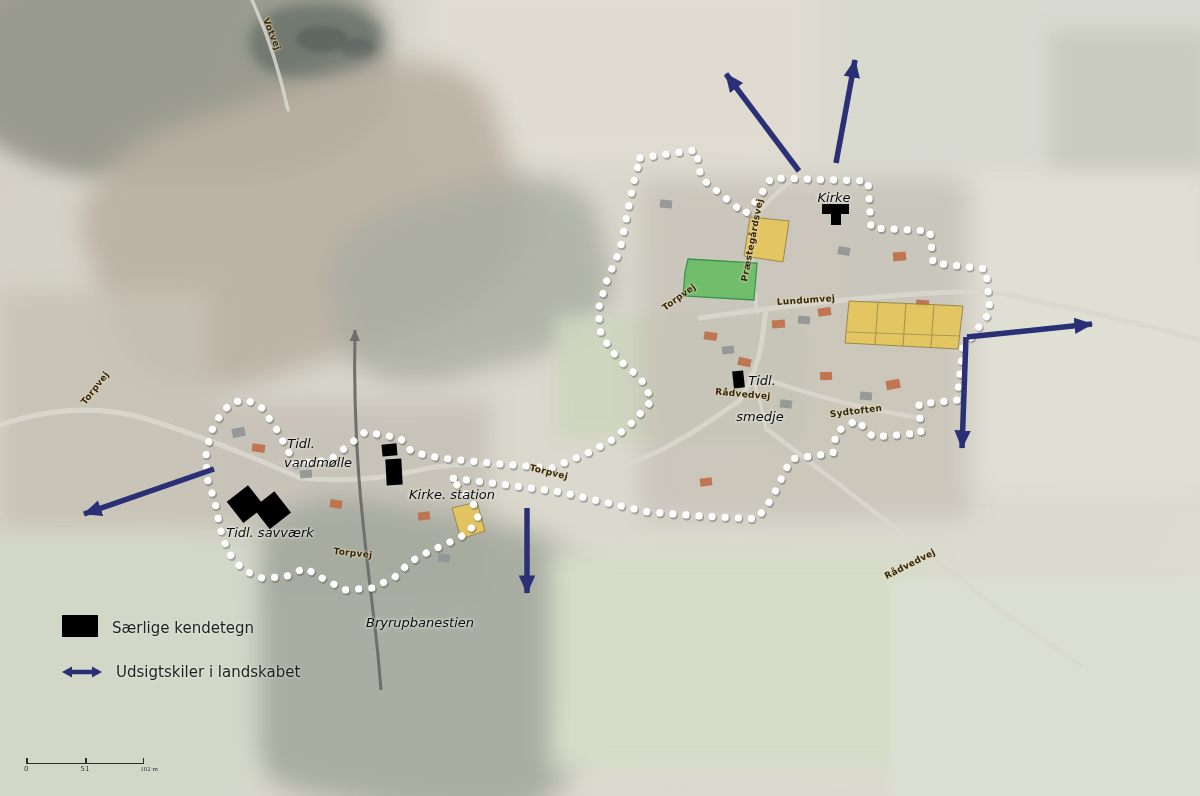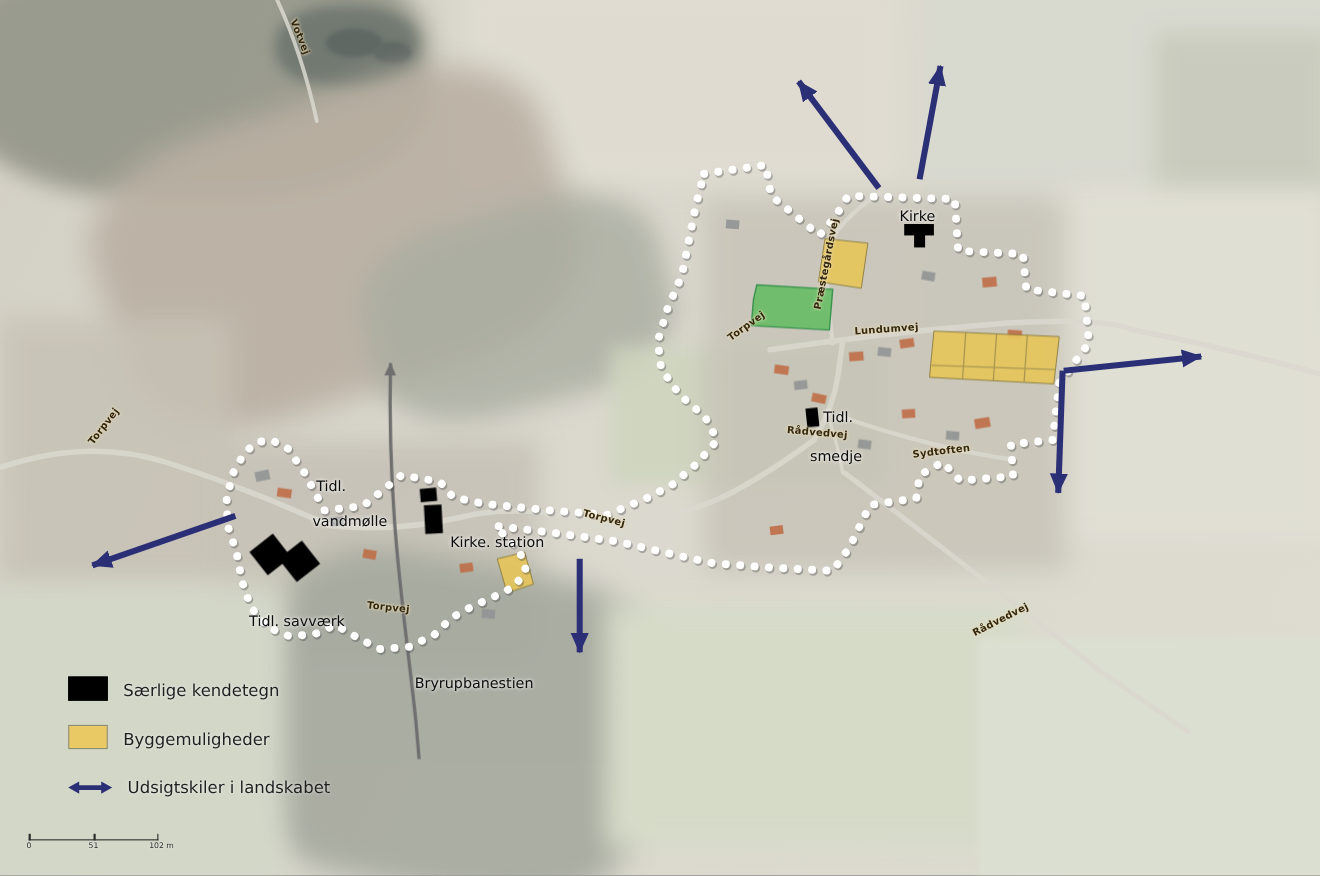--- a/index.html
+++ b/index.html
@@ -12,21 +12,21 @@
   .tex{background-image:repeating-radial-gradient(circle at 3px 3px, rgba(55,65,45,.22) 0 2px, transparent 2px 9px);}
   .stripes{background-image:repeating-linear-gradient(75deg, rgba(255,255,255,.14) 0 6px, rgba(110,110,90,.10) 6px 13px);}
   .wash{position:absolute;inset:0;background:rgba(255,255,255,.20);pointer-events:none;}
   svg.overlay{position:absolute;left:0;top:0;}
   .labels{position:absolute;inset:0;pointer-events:none;}
   .road-label{
     position:absolute;font-size:9px;font-weight:bold;color:#33270f;white-space:nowrap;
     letter-spacing:.3px;text-shadow:0 0 2px #e8dbb6,0 0 3px #e8dbb6;
   }
   .feature-label{
-    position:absolute;font-size:13px;color:#0c0c0c;white-space:nowrap;
+    position:absolute;font-size:13px;font-style:italic;color:#0c0c0c;white-space:nowrap;
     text-shadow:0 0 3px rgba(255,255,255,.85),0 0 5px rgba(255,255,255,.6);
   }
   .legend{position:absolute;left:62px;top:604px;display:flex;flex-direction:column;gap:11px;}
   .legend-row{display:flex;align-items:flex-end;height:23px;margin-top:10px;}
   .swatch{width:36px;height:22px;display:inline-block;box-sizing:border-box;border:1px solid #6f6f6f;}
   .swatch.black{background:#000;border-color:#000;}
   .swatch.yellow{background:#e8c964;border-color:#8d8d7c;}
   .swatch.green{background:#69bd66;border-color:#8d8d7c;}
   .legend-label{margin-left:14px;font-size:15px;color:#1f1f1f;text-shadow:0 0 3px rgba(255,255,255,.7);}
   .legend-glyph{width:40px;display:flex;justify-content:center;}
@@ -158,50 +158,46 @@
       <span class="road-label" style="left: 679px; top: 297px; transform: translate(-50%, -50%) rotate(-36deg);">Torpvej</span>
       <span class="road-label" style="left: 806px; top: 300px; transform: translate(-50%, -50%) rotate(-4deg);">Lundumvej</span>
       <span class="road-label" style="left: 752px; top: 240px; transform: translate(-50%, -50%) rotate(-79deg);">Præstegårdsvej</span>
       <span class="road-label" style="left: 856px; top: 411px; transform: translate(-50%, -50%) rotate(-7deg);">Sydtoften</span>
       <span class="road-label" style="left: 910px; top: 564px; transform: translate(-50%, -50%) rotate(-27deg);">Rådvedvej</span>
       <span class="road-label" style="left: 743px; top: 394px; transform: translate(-50%, -50%) rotate(5deg);">Rådvedvej</span>
       <span class="feature-label" style="left: 834px; top: 197px; transform: translate(-50%, -50%) rotate(0deg);">Kirke</span>
       <span class="feature-label" style="left: 762px; top: 380px; transform: translate(-50%, -50%) rotate(0deg);">Tidl.</span>
       <span class="feature-label" style="left: 760px; top: 416px; transform: translate(-50%, -50%) rotate(0deg);">smedje</span>
       <span class="feature-label" style="left: 301px; top: 443px; transform: translate(-50%, -50%) rotate(0deg);">Tidl.</span>
-      <span class="feature-label" style="left: 318px; top: 475px; transform: translate(-50%, -50%) rotate(0deg); text-align: center;">vandmølle</span>
+      <span class="feature-label" style="left: 318px; top: 462px; transform: translate(-50%, -50%) rotate(0deg); text-align: center;">vandmølle</span>
       <span class="feature-label" style="left: 452px; top: 494px; transform: translate(-50%, -50%) rotate(0deg);">Kirke. station</span>
-      <span class="feature-label" style="left: 270px; top: 532px; transform: translate(-50%, -50%) rotate(0deg); margin-top: 34px;">Tidl. savværk</span>
-      <span class="feature-label" style="left: 431px; top: 622px; transform: translate(-50%, -50%) rotate(0deg);">Bryrupbanestien</span>
+      <span class="feature-label" style="left: 270px; top: 532px; transform: translate(-50%, -50%) rotate(0deg);">Tidl. savværk</span>
+      <span class="feature-label" style="left: 420px; top: 622px; transform: translate(-50%, -50%) rotate(0deg);">Bryrupbanestien</span>
     </div>
 
   <div class="legend">
     <div class="legend-row">
       <span class="swatch black"></span>
       <span class="legend-label">Særlige kendetegn</span>
-    </div>
-    <div class="legend-row">
-      <span class="swatch yellow"></span>
-      <span class="legend-label">Byggemuligheder</span>
     </div>
     <div class="legend-row">
       <span class="legend-glyph">
         <svg width="40" height="18" viewBox="0 0 40 18">
           <line x1="8" y1="9" x2="32" y2="9" stroke="#2b3076" stroke-width="4.5"></line>
           <polygon points="0,9 10,3.5 10,14.5" fill="#2b3076"></polygon>
           <polygon points="40,9 30,3.5 30,14.5" fill="#2b3076"></polygon>
         </svg>
       </span>
       <span class="legend-label">Udsigtskiler i landskabet</span>
     </div>
   </div>
 
   <div class="scalebar">
     <div class="bar"></div>
     <div class="tick" style="left:0;"></div>
     <div class="tick" style="left:50%;"></div>
     <div class="tick" style="right:0;"></div>
     <span class="lab" style="left:-2px;">0</span>
     <span class="lab" style="left:50%;transform:translateX(-50%);">51</span>
-    <span class="lab" style="right:-14px;">102 m</span>
+    <span class="lab" style="right:-14px;font-family:Liberation Serif, serif;">102 m</span>
   </div>
 
 </div>
 
 </body></html>

